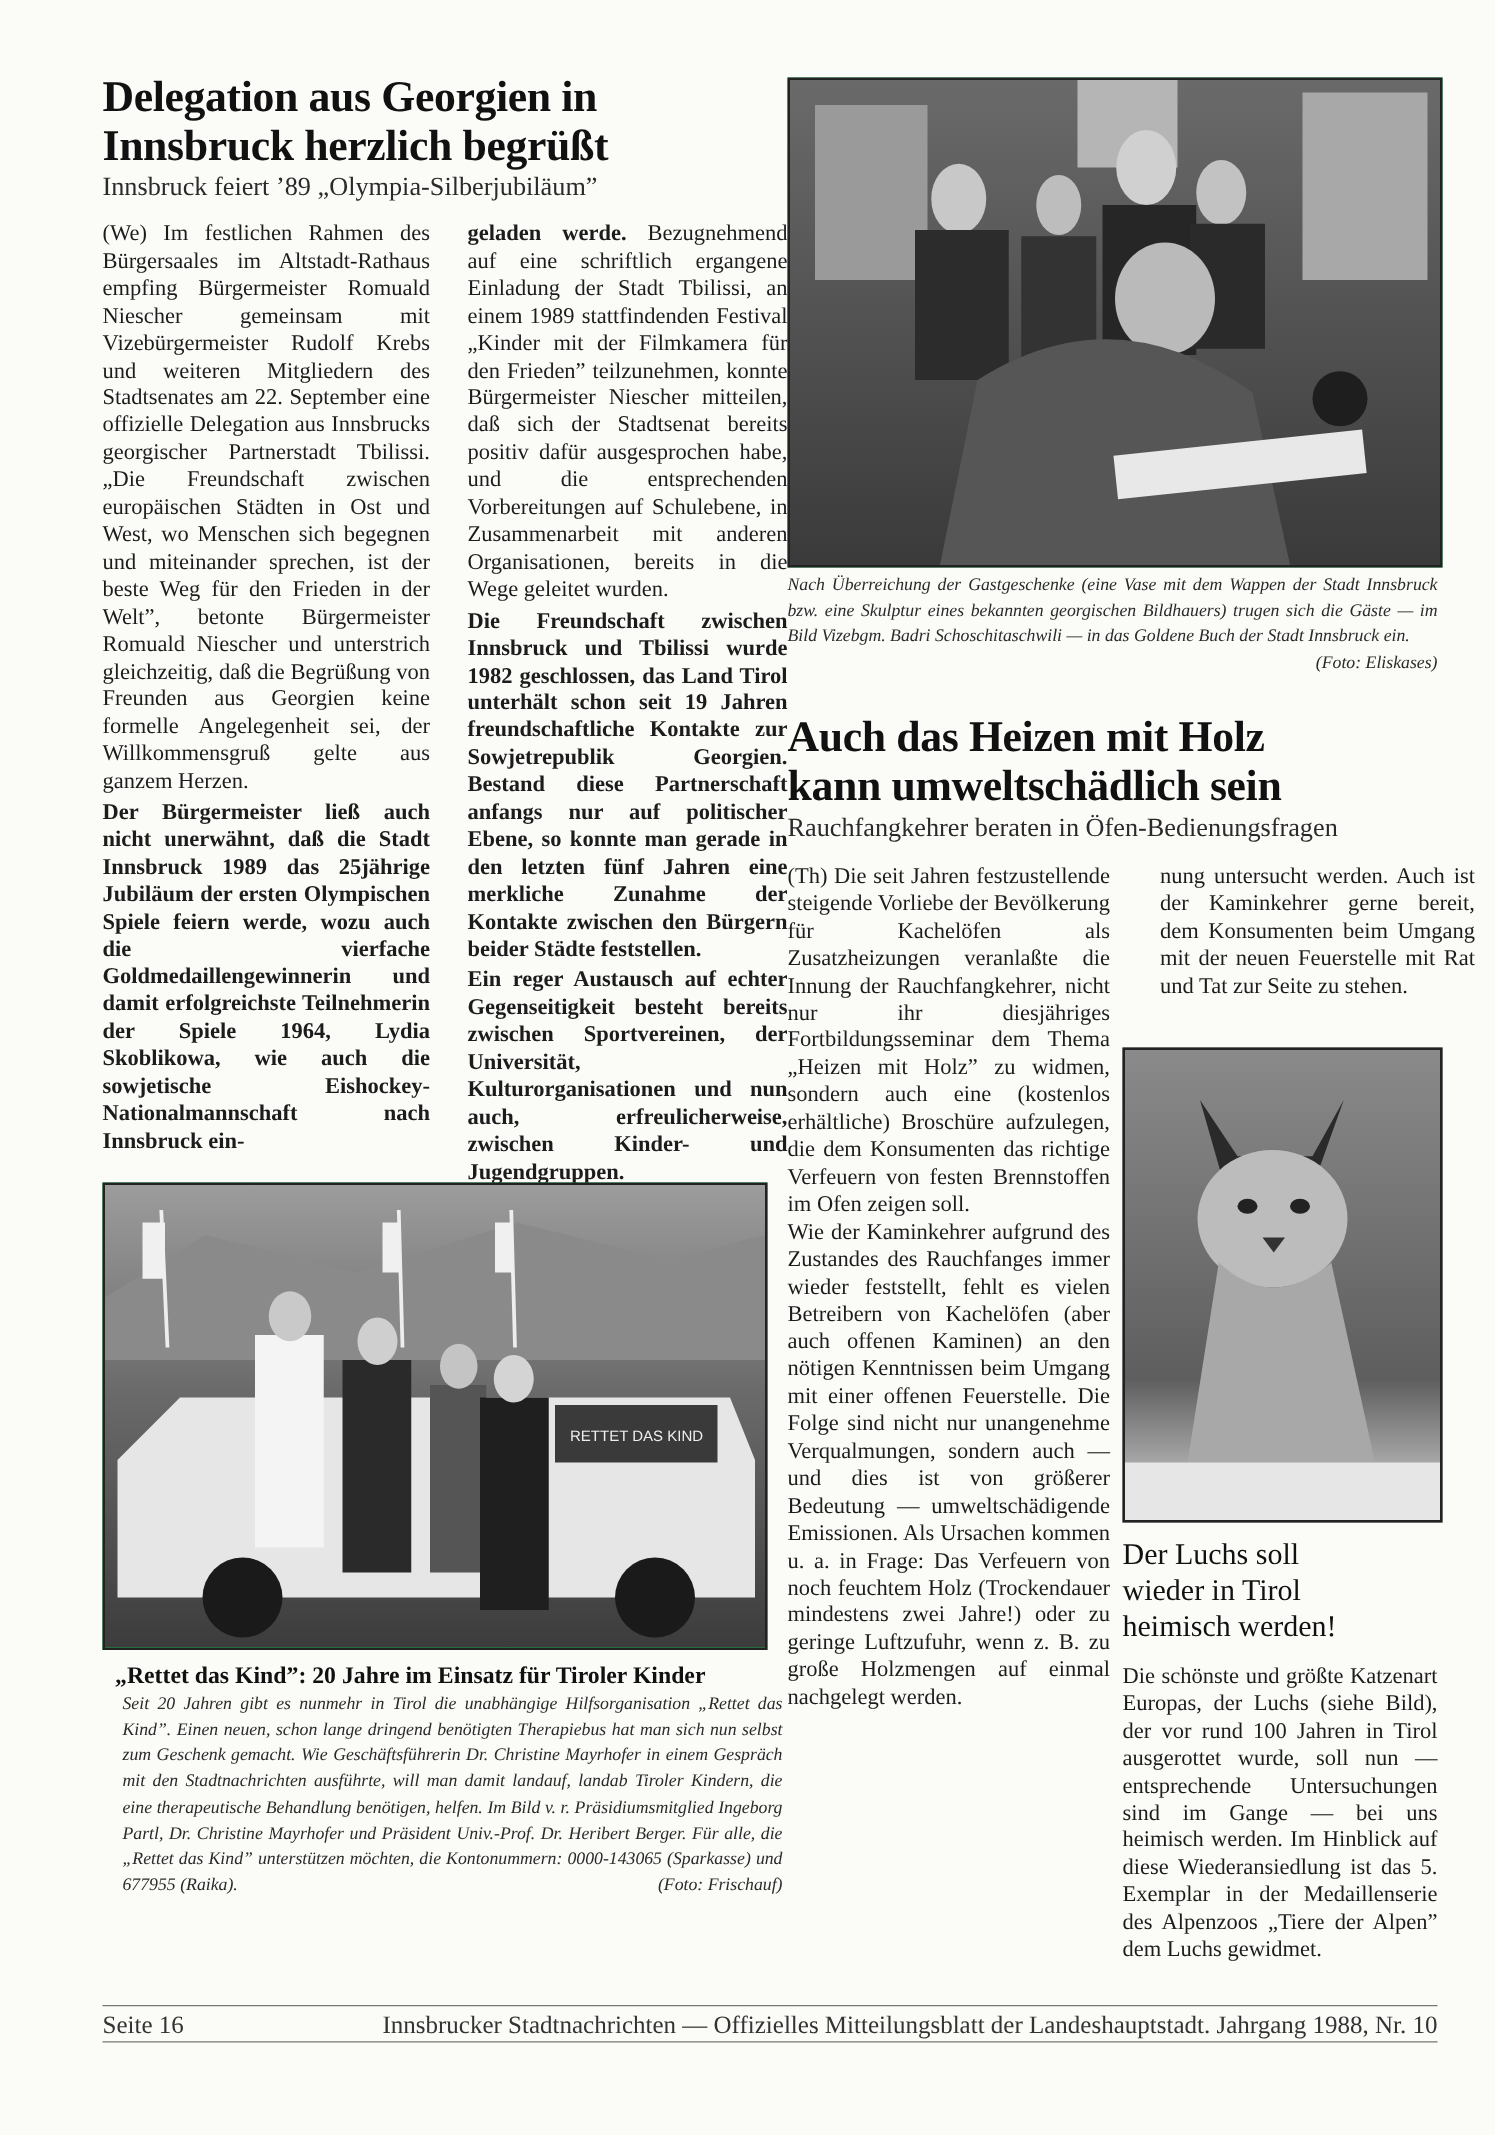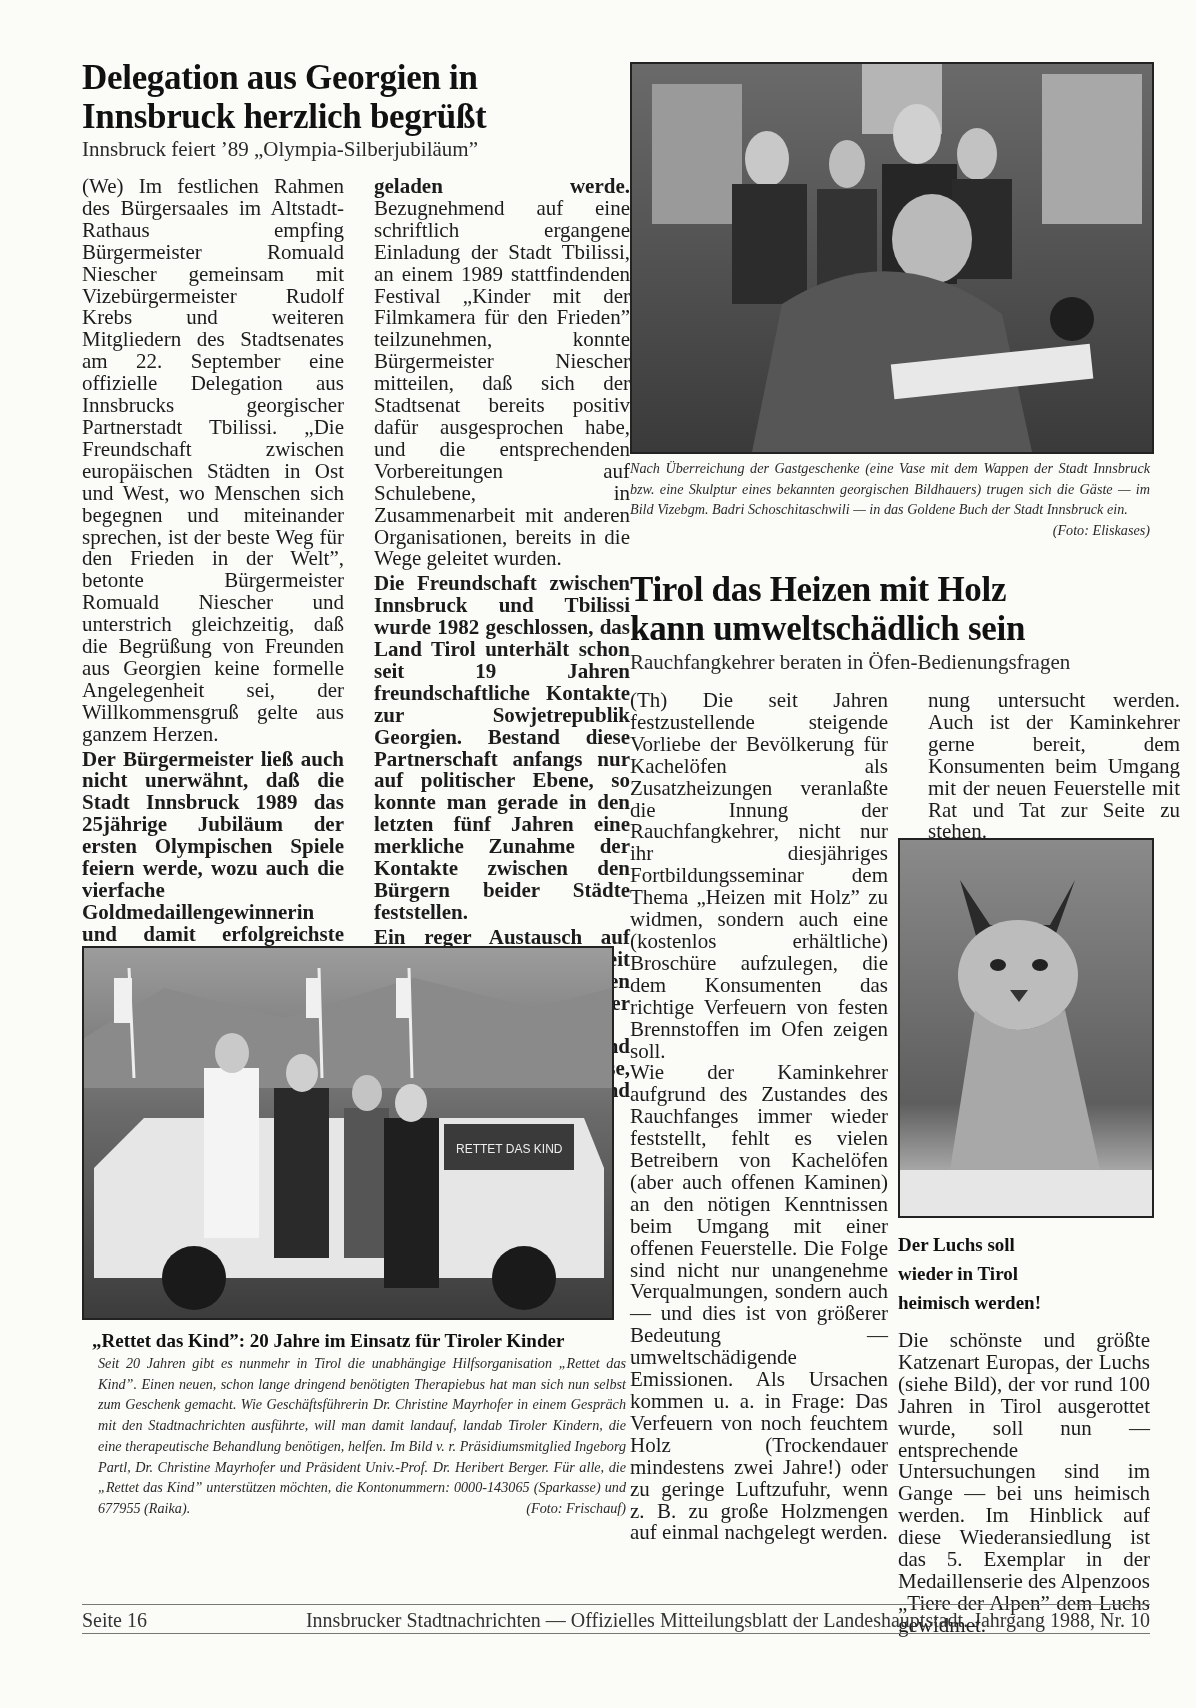--- a/index.html
+++ b/index.html
@@ -1,32 +1,32 @@
 <!DOCTYPE html>
 <html><head>
 <meta charset="utf-8">
 <style>
   html, body { margin: 0; padding: 0; }
   body { width: 1196px; height: 1708px; background: #fbfbf8; position: relative; overflow: hidden;
          font-family: "Liberation Serif", "DejaVu Serif", serif; color: #1c1c1c; }
   .abs { position: absolute; }
   .hl { font-weight: bold; font-size: 35px; line-height: 39px; color: #111; letter-spacing: -0.3px; }
   .sub { font-size: 21px; line-height: 24px; color: #2a2a2a; }
-  .col { font-size: 21px; line-height: 21.9px; text-align: justify; hyphens: manual; }
+  .col { font-size: 18px; line-height: 21.9px; text-align: justify; hyphens: manual; }
   .col p { margin: 0; }
   .col p.b { font-weight: bold; }
   .col b { font-weight: bold; }
   .cap { font-style: italic; font-size: 14.2px; line-height: 20.7px; text-align: justify; color: #2a2a2a; }
   .cap .right { float: right; }
   .photo { background: #22c55e; border: 2px solid #222; overflow: hidden; }
   .photo svg { display: block; width: 100%; height: 100%; }
   .rule { height: 1px; background: #777; }
   .footer { font-size: 20px; color: #333; }
   .caphead { font-weight: bold; font-size: 19px; line-height: 22px; color: #111; }
-  .luchshl { font-weight: bold; font-size: 19px; line-height: 29px; color: #111; }
+  .luchshl { font-weight: normal; font-size: 24px; line-height: 29px; color: #111; }
 </style>
 </head>
 <body>
 
 <div class="abs hl" style="left:82px; top:58px;">
   <div>Delegation aus Georgien in</div>
   <div>Innsbruck herzlich begrüßt</div>
 </div>
 <div class="abs sub" style="left:82px; top:137px;">Innsbruck feiert ’89 „Olympia-Silberjubiläum”</div>
 
@@ -66,21 +66,21 @@
     <rect x="260" y="290" width="200" height="35" fill="#e8e8e8" transform="rotate(-6 360 307)"></rect>
     <circle cx="440" cy="255" r="22" fill="#1e1e1e"></circle>
   </svg>
 </div>
 <div class="abs cap" style="left:630px; top:458px; width:520px;">
   <span>Nach Überreichung der Gastgeschenke (eine Vase mit dem Wappen der Stadt Innsbruck bzw. eine Skulptur eines bekannten georgischen Bildhauers) trugen sich die Gäste — im Bild Vizebgm. Badri Schoschitaschwili — in das Goldene Buch der Stadt Innsbruck ein.</span>
   <span class="right">(Foto: Eliskases)</span>
 </div>
 
 <div class="abs hl" style="left:630px; top:570px;">
-  <div>Tirol das Heizen mit Holz</div>
+  <div>Auch das Heizen mit Holz</div>
   <div>kann umweltschädlich sein</div>
 </div>
 <div class="abs sub" style="left:630px; top:650px;">Rauchfangkehrer beraten in Öfen-Bedienungsfragen</div>
 
 <div class="abs col" style="left:630px; top:690px; width:258px;">
   <p>(Th) Die seit Jahren festzustellende steigende Vorliebe der Bevölkerung für Kachelöfen als Zusatzheizungen veranlaßte die Innung der Rauchfangkehrer, nicht nur ihr diesjähriges Fortbildungsseminar dem Thema „Heizen mit Holz” zu widmen, sondern auch eine (kostenlos erhältliche) Broschüre aufzulegen, die dem Konsumenten das richtige Verfeuern von festen Brennstoffen im Ofen zeigen soll.</p>
   <p>Wie der Kaminkehrer aufgrund des Zustandes des Rauchfanges immer wieder feststellt, fehlt es vielen Betreibern von Kachelöfen (aber auch offenen Kaminen) an den nötigen Kenntnissen beim Umgang mit einer offenen Feuerstelle. Die Folge sind nicht nur unangenehme Verqualmungen, sondern auch — und dies ist von größerer Bedeutung — umweltschädigende Emissionen. Als Ursachen kommen u. a. in Frage: Das Verfeuern von noch feuchtem Holz (Trockendauer mindestens zwei Jahre!) oder zu geringe Luftzufuhr, wenn z. B. zu große Holzmengen auf einmal nachgelegt werden.</p>
 </div>
 
 <div class="abs col" style="left:928px; top:690px; width:252px;">

